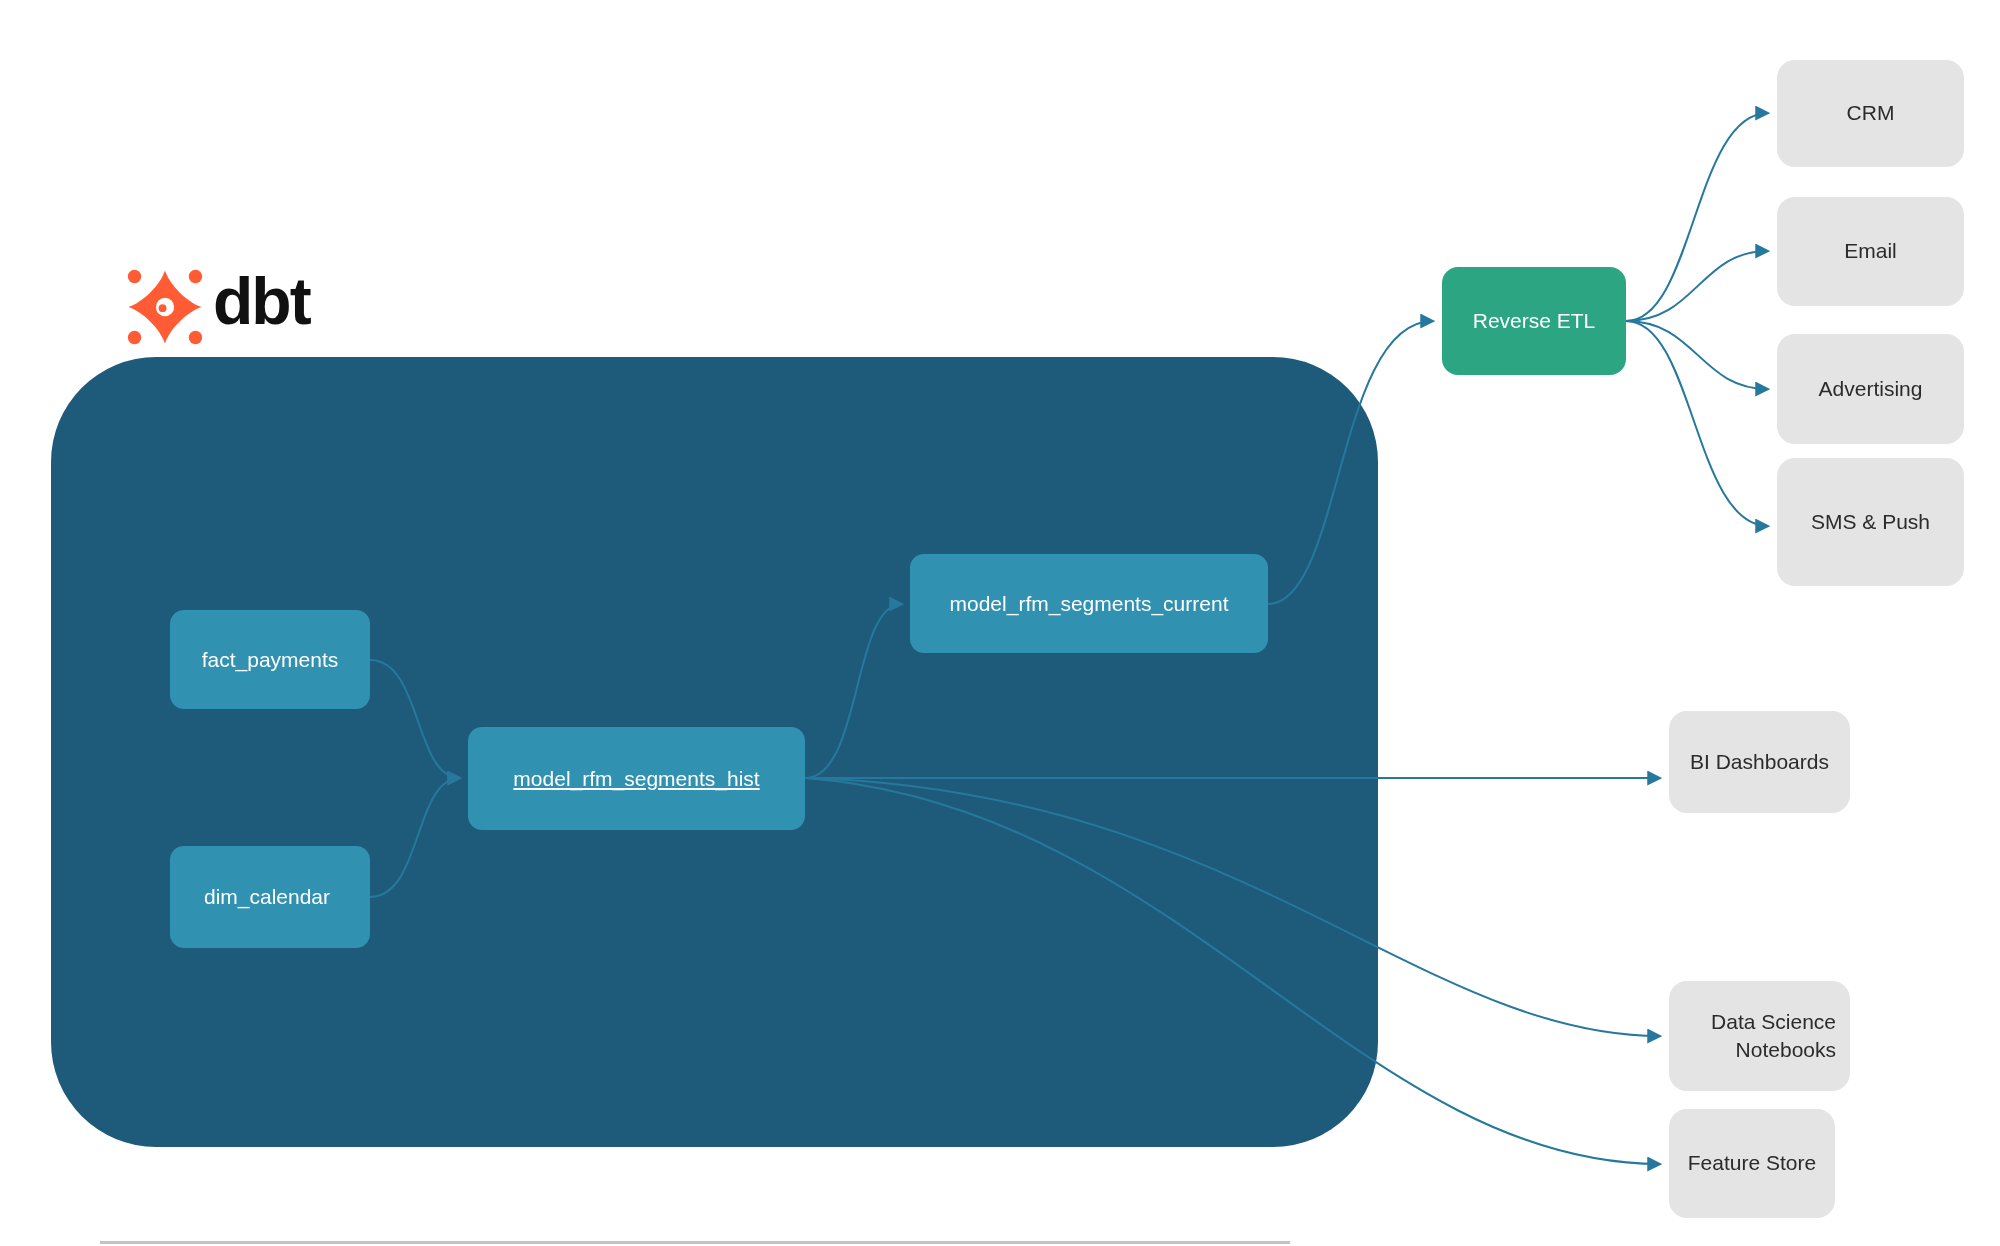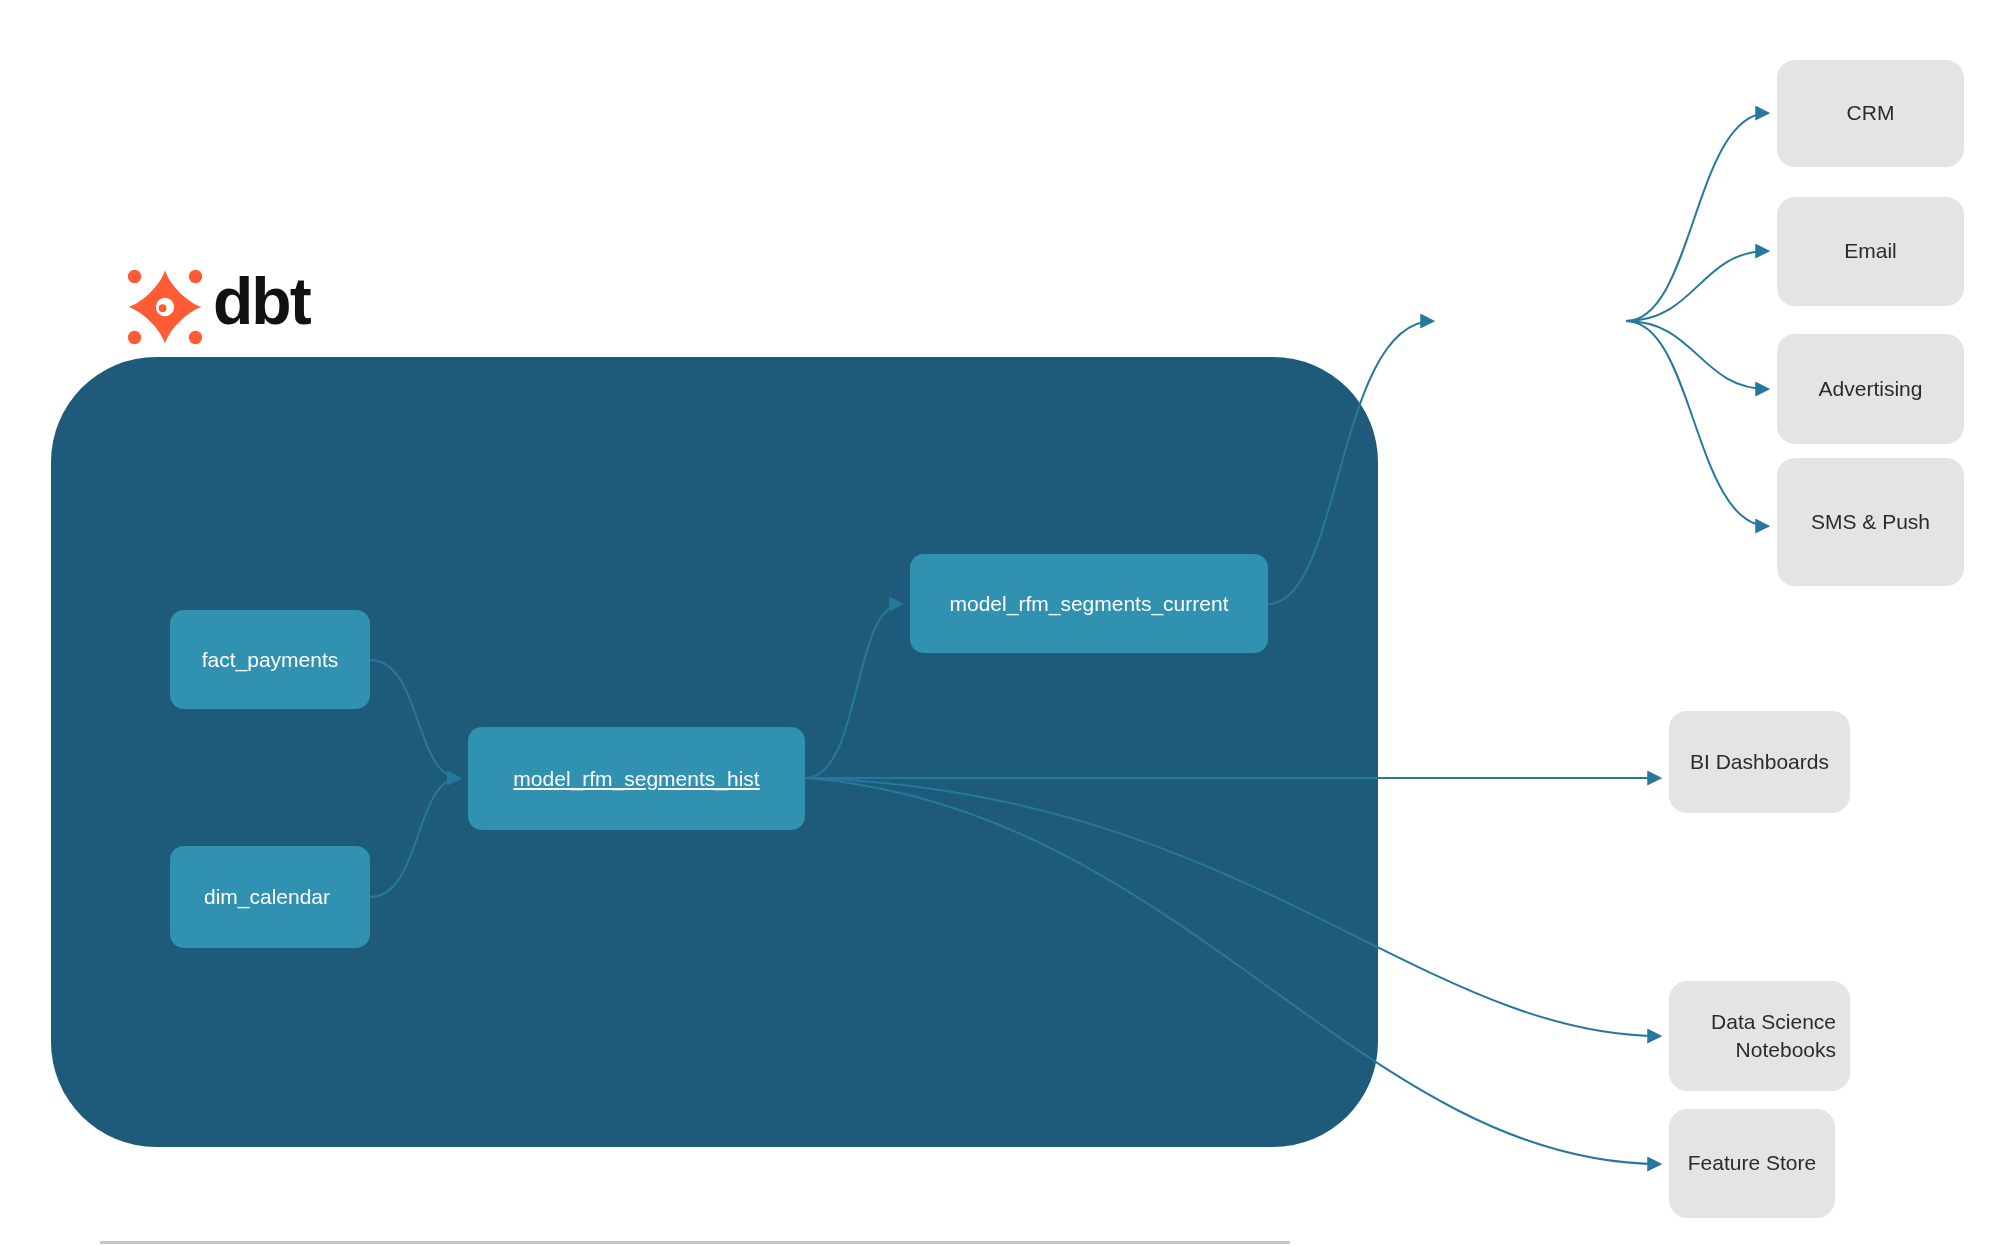--- a/index.html
+++ b/index.html
@@ -156,20 +156,21 @@
     <path class="edge" d="M 805 778 L 1660 778" marker-end="url(#arrow)"></path>
     <path class="edge" d="M 805 778 C 1240 790, 1420 1036, 1660 1036" marker-end="url(#arrow)"></path>
     <path class="edge" d="M 805 778 C 1180 806, 1360 1164, 1660 1164" marker-end="url(#arrow)"></path>
   </svg>
 
   <div class="node node-model" id="n-fact-payments">fact_payments</div>
   <div class="node node-model" id="n-dim-calendar">dim_calendar</div>
   <div class="node node-model" id="n-hist">model_rfm_segments_hist</div>
   <div class="node node-model" id="n-current">model_rfm_segments_current</div>
 
+  <div class="node node-green" id="n-reverse-etl">Reverse ETL</div>
 
   <div class="node node-gray" id="n-crm">CRM</div>
   <div class="node node-gray" id="n-email">Email</div>
   <div class="node node-gray" id="n-advertising">Advertising</div>
   <div class="node node-gray" id="n-sms-push">SMS &amp; Push</div>
   <div class="node node-gray" id="n-bi-dashboards">BI Dashboards</div>
   <div class="node node-gray" id="n-ds-notebooks">Data Science Notebooks</div>
   <div class="node node-gray" id="n-feature-store">Feature Store</div>
 
   <div class="bottom-divider"></div>

